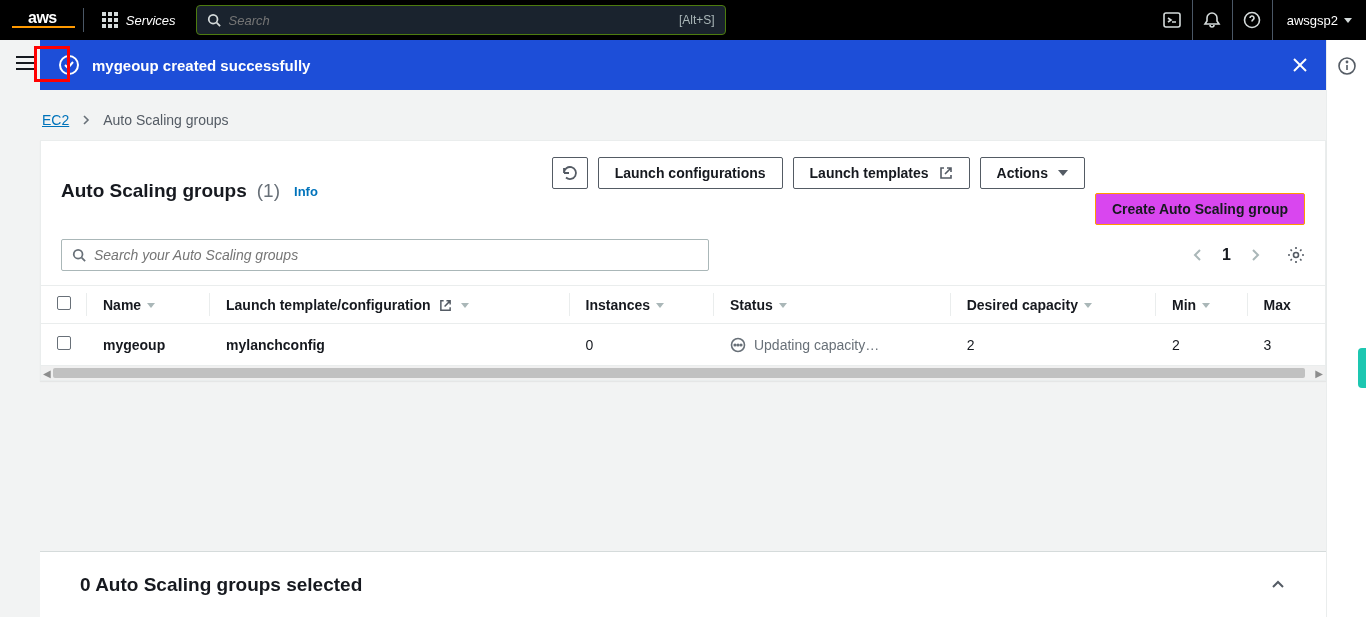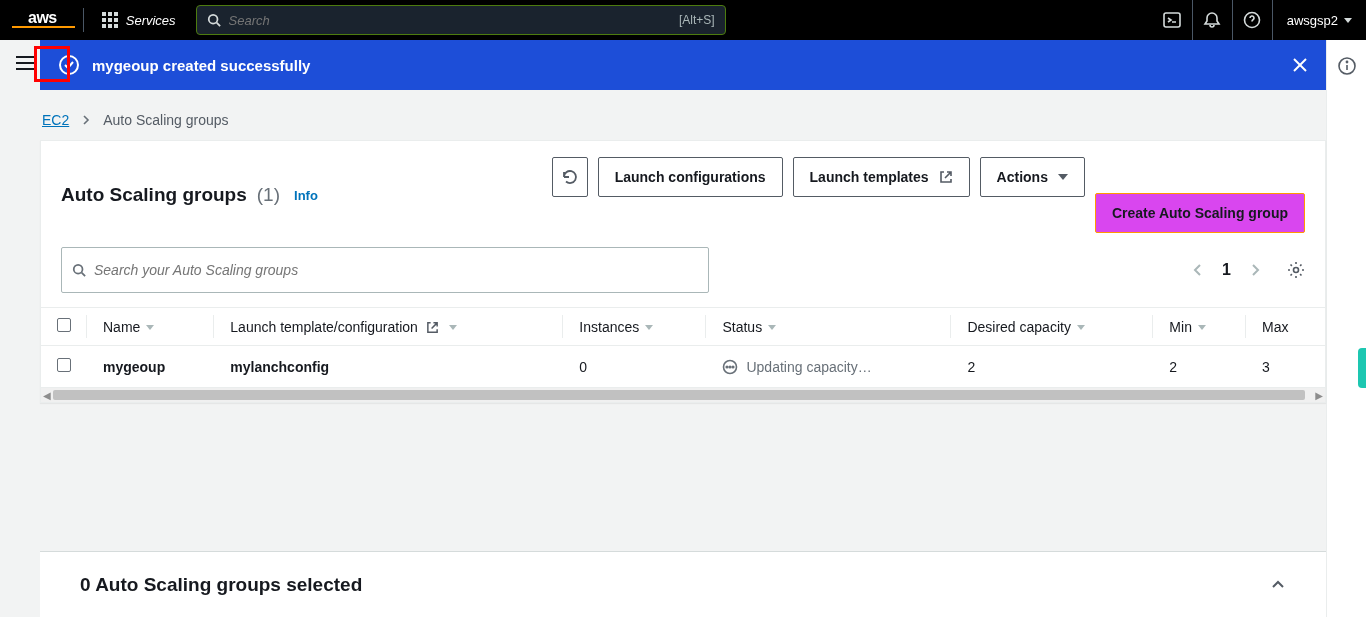--- a/index.html
+++ b/index.html
@@ -32,36 +32,36 @@
 
     
     .breadcrumbs { padding: 24px 40px 10px; font-size: 14px; color: #545b64; display: flex; align-items: center; gap: 12px; }
     .breadcrumbs a { color: #0073bb; text-decoration: underline; }
     .panel { background: #fff; margin: 50px 40px 0; border: 1px solid #eaeded; box-shadow: 0 1px 1px rgba(0,0,0,0.05);}
     .panel-header { padding: 16px 20px 8px; display: flex; align-items: center; gap: 10px; }
     .panel-title { font-size: 19px; font-weight: 700; color: #16191f; }
     .panel-count { color: #687078; font-weight: 400; font-size: 19px; }
     .info-link { color: #0073bb; font-size: 13px; font-weight: 600; margin-left: 4px; cursor: pointer; }
     .panel-actions { margin-left: auto; display: flex; gap: 10px; }
-    .btn { height: 40px; border: 1px solid #545b64; background: #fff; color: #16191f; font-size: 14px; font-weight: 600; padding: 0 16px; border-radius: 2px; cursor: pointer; display: inline-flex; align-items: center; gap: 6px; }
+    .btn { height: 32px; border: 1px solid #545b64; background: #fff; color: #16191f; font-size: 14px; font-weight: 600; padding: 0 16px; border-radius: 2px; cursor: pointer; display: inline-flex; align-items: center; gap: 6px; }
     .btn.icon-only { padding: 0 8px; width: 36px; justify-content: center; }
     .btn.primary { background: #d946ef; border-color: #ff9900; color: #16191f; margin-top: 36px; }
     .btn.dropdown .caret-dark { width: 0; height: 0; border-left: 5px solid transparent; border-right: 5px solid transparent; border-top: 6px solid #545b64; margin-left: 4px; }
 
     .search-row { padding: 6px 20px 14px; display: flex; align-items: center; gap: 12px; }
-    .table-search { flex: 0 0 648px; display: flex; align-items: center; border: 1px solid #aab7b8; border-radius: 2px; height: 46px; padding: 0 10px; }
+    .table-search { flex: 0 0 648px; display: flex; align-items: center; border: 1px solid #aab7b8; border-radius: 2px; height: 32px; padding: 0 10px; }
     .table-search input { border: none; outline: none; font-size: 14px; font-style: italic; color: #687078; flex: 1; margin-left: 8px; background: transparent; }
     .pager { margin-left: auto; display: flex; align-items: center; gap: 18px; color: #545b64; }
     .pager .num { font-weight: 600; color: #16191f; }
     .pager .chev { cursor: pointer; color: #aab7b8; }
     .gear { cursor: pointer; margin-left: 8px; }
 
     
     .tbl { width: 100%; border-collapse: collapse; font-size: 14px; }
-    .tbl th { text-align: left; font-weight: 400; color: #16191f; padding: 10px 16px; border-top: 1px solid #eaeded; border-bottom: 1px solid #eaeded; white-space: nowrap; position: relative; }
+    .tbl th { text-align: left; font-weight: 700; color: #16191f; padding: 10px 16px; border-top: 1px solid #eaeded; border-bottom: 1px solid #eaeded; white-space: nowrap; position: relative; }
     .tbl th::after { content:""; position:absolute; right:0; top:20%; height:60%; width:1px; background:#eaeded; }
     .tbl th:last-child::after{display:none;}
     .sort-caret { width: 0; height: 0; border-left: 4px solid transparent; border-right: 4px solid transparent; border-top: 5px solid #aab7b8; display: inline-block; margin-left: 6px; vertical-align: middle; }
     .tbl td { padding: 12px 16px; border-bottom: 1px solid #eaeded; color: #16191f; white-space: nowrap; }
     .link-cell { color: #0073bb; font-weight: 600; cursor: pointer; }
     .cb { width: 14px; height: 14px; border: 1px solid #687078; display: inline-block; border-radius: 2px; background: #fff; cursor: pointer; }
     .status-cell { display: flex; align-items: center; gap: 8px; color: #687078; }
     .ext-icon { display: inline-flex; vertical-align: middle; margin-left: 4px; }
 
     .hscroll-bar { height: 14px; background: #f0f0f0; display: flex; align-items: center; padding: 0 2px; }

